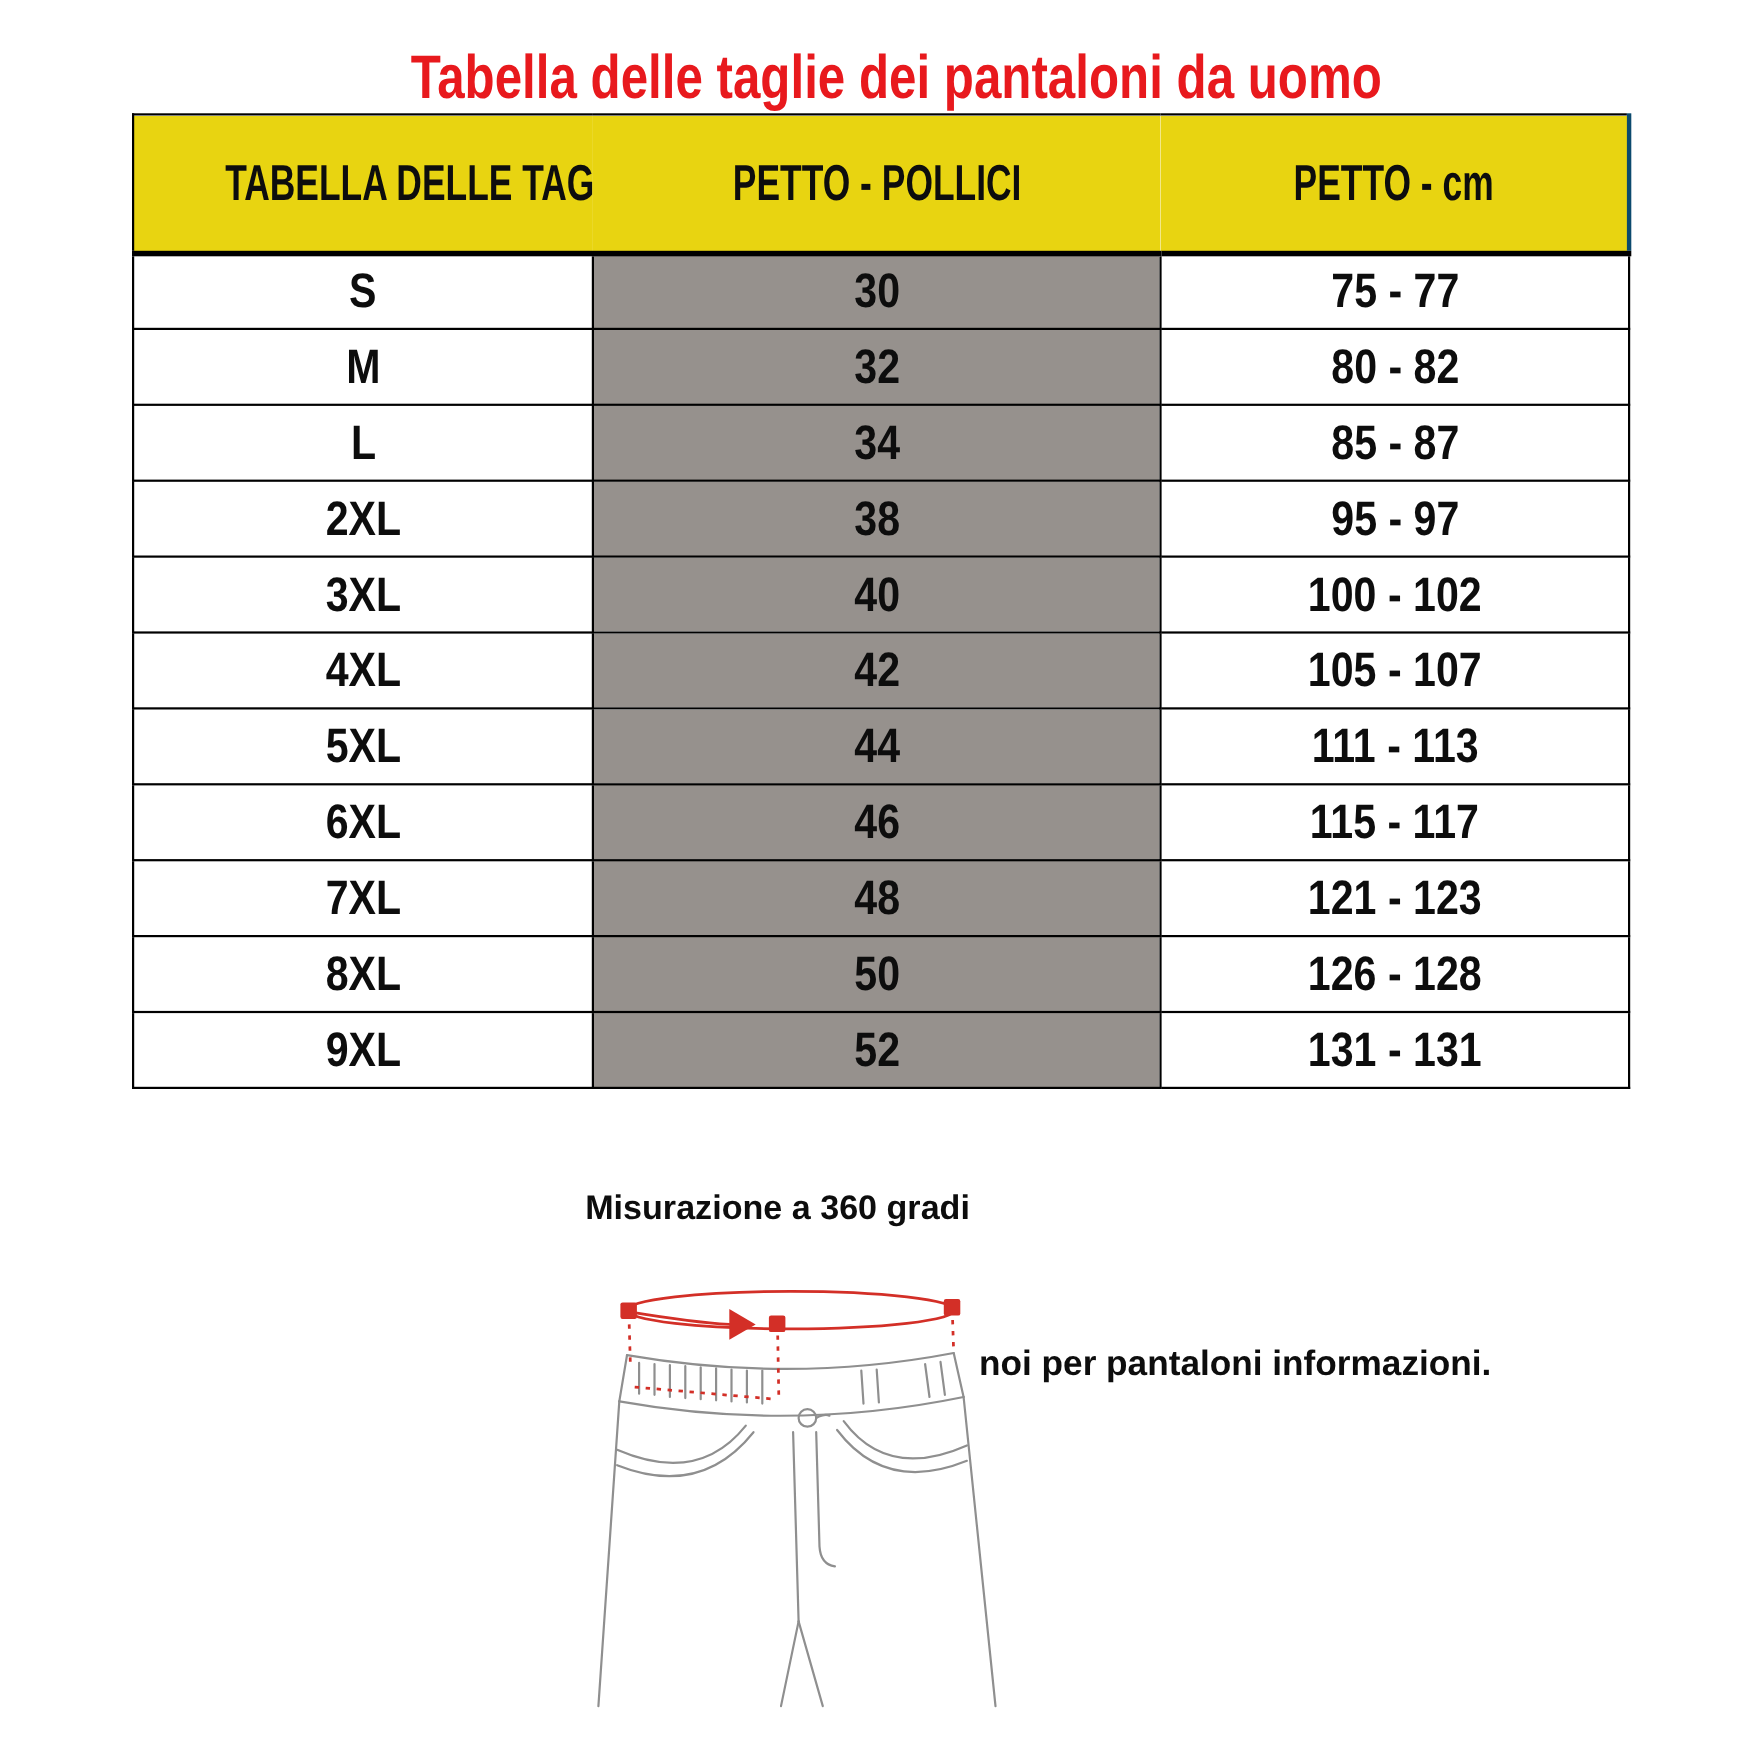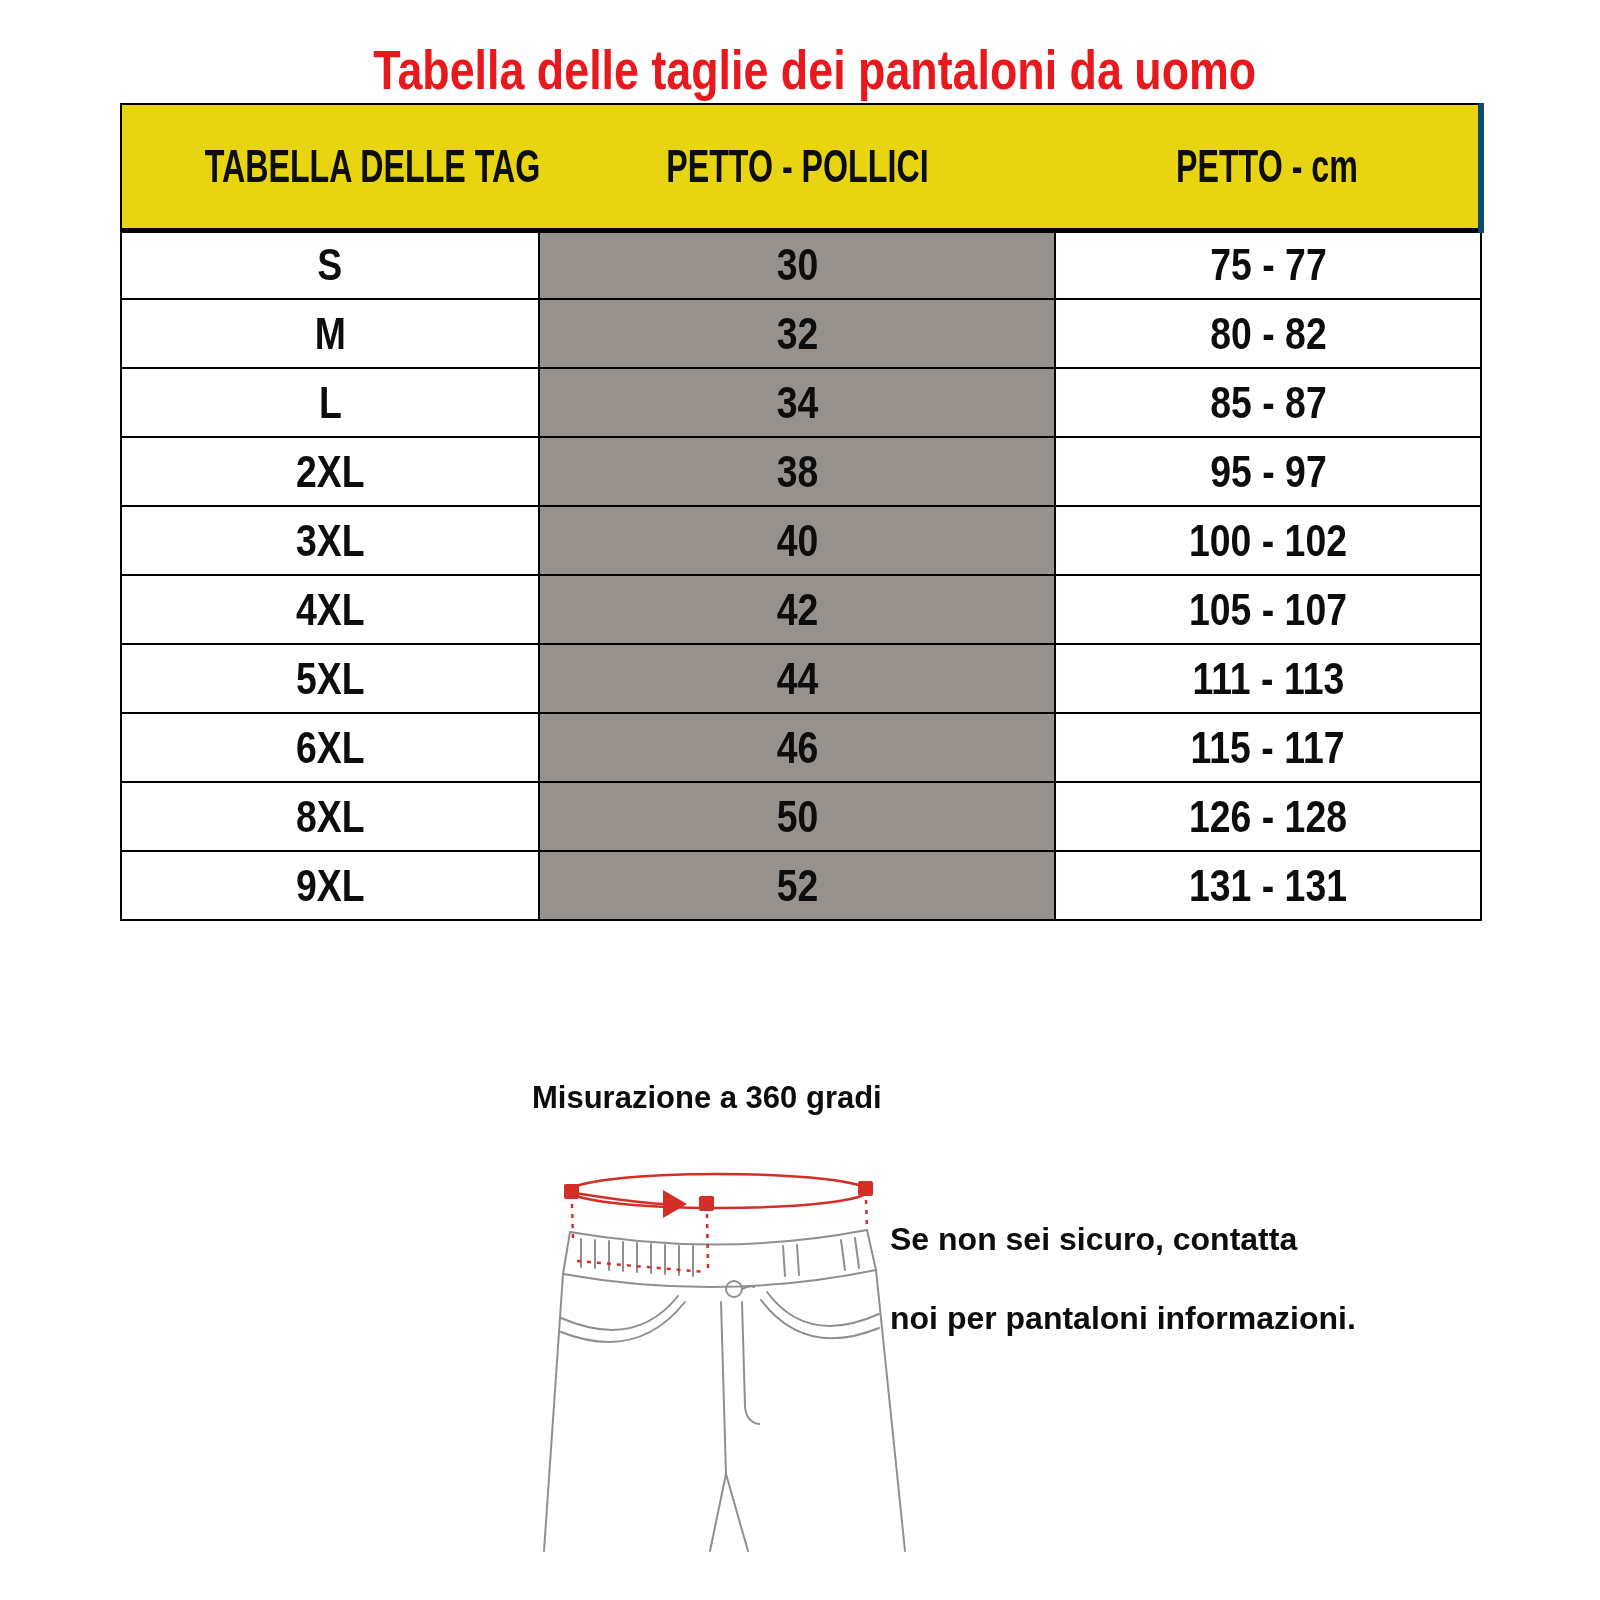--- a/index.html
+++ b/index.html
@@ -30,21 +30,21 @@
     border:2px solid #000;text-align:center;vertical-align:middle;
     font-weight:bold;color:var(--ink);padding:0;overflow:hidden;white-space:nowrap;
   }
   table.size-table thead tr{height:126px;}
   table.size-table thead th{
     background:var(--header-yellow);
     font-size:46px;border-bottom:5px solid #000;
     border-left:none;border-right:none;
   }
   table.size-table thead th:first-child{border-left:2px solid #000;}
-  table.size-table thead th:last-child{border-right:6px solid #0c4a6e;}
+  table.size-table thead th:last-child{border-right:4px solid #0c4a6e;}
   table.size-table tbody tr{height:69px;}
   table.size-table tbody td{font-size:44px;background:#ffffff;}
   table.size-table tbody td.gray{background:var(--cell-gray);}
   .cond-h{display:inline-block;transform:scaleX(0.70);transform-origin:center;white-space:nowrap;}
   .cond{display:inline-block;transform:scaleX(0.85);transform-origin:center;white-space:nowrap;}
   .waist-note{
     position:absolute;left:532px;top:1074px;
     font-size:31px;font-weight:bold;line-height:47px;white-space:nowrap;
   }
   .contact-note{
@@ -112,20 +112,25 @@
         <td><span class="cond">5XL</span></td>
         <td class="gray"><span class="cond">44</span></td>
         <td><span class="cond">111 - 113</span></td>
       </tr>
       <tr>
         <td><span class="cond">6XL</span></td>
         <td class="gray"><span class="cond">46</span></td>
         <td><span class="cond">115 - 117</span></td>
       </tr>
       <tr>
+        <td><span class="cond">7XL</span></td>
+        <td class="gray"><span class="cond">48</span></td>
+        <td><span class="cond">121 - 123</span></td>
+      </tr>
+      <tr>
         <td><span class="cond">8XL</span></td>
         <td class="gray"><span class="cond">50</span></td>
         <td><span class="cond">126 - 128</span></td>
       </tr>
       <tr>
         <td><span class="cond">9XL</span></td>
         <td class="gray"><span class="cond">52</span></td>
         <td><span class="cond">131 - 131</span></td>
       </tr>
     </tbody>
@@ -166,15 +171,14 @@
     <rect class="r-fill" x="49" y="26" width="15" height="15" rx="2"></rect>
     <rect class="r-fill" x="343" y="23" width="15" height="15" rx="2"></rect>
     <path class="r-dash" d="M 57 46 L 58 80"></path>
     <path class="r-dash" d="M 192 56 L 193 112"></path>
     <path class="r-dash" d="M 351 42 L 352 72"></path>
     <path class="r-dash" d="M 62 103 L 190 114"></path>
   </g>
 </svg>
 
 <div class="contact-note">
-  <div>Se non sei sicuro, contatta</div>
   <div>noi per pantaloni informazioni.</div>
 </div>
 
 </body></html>

